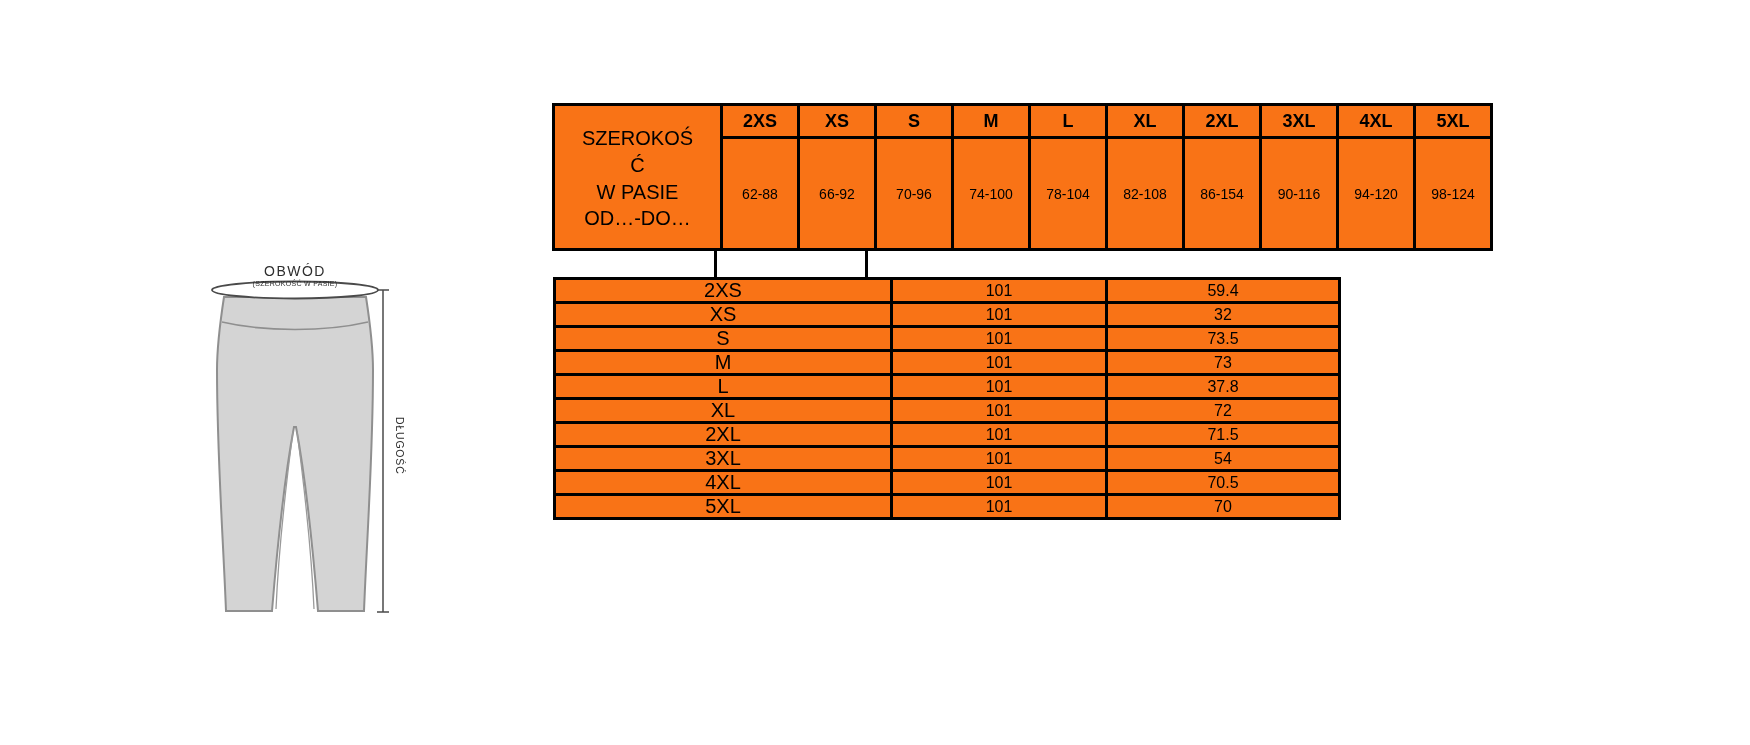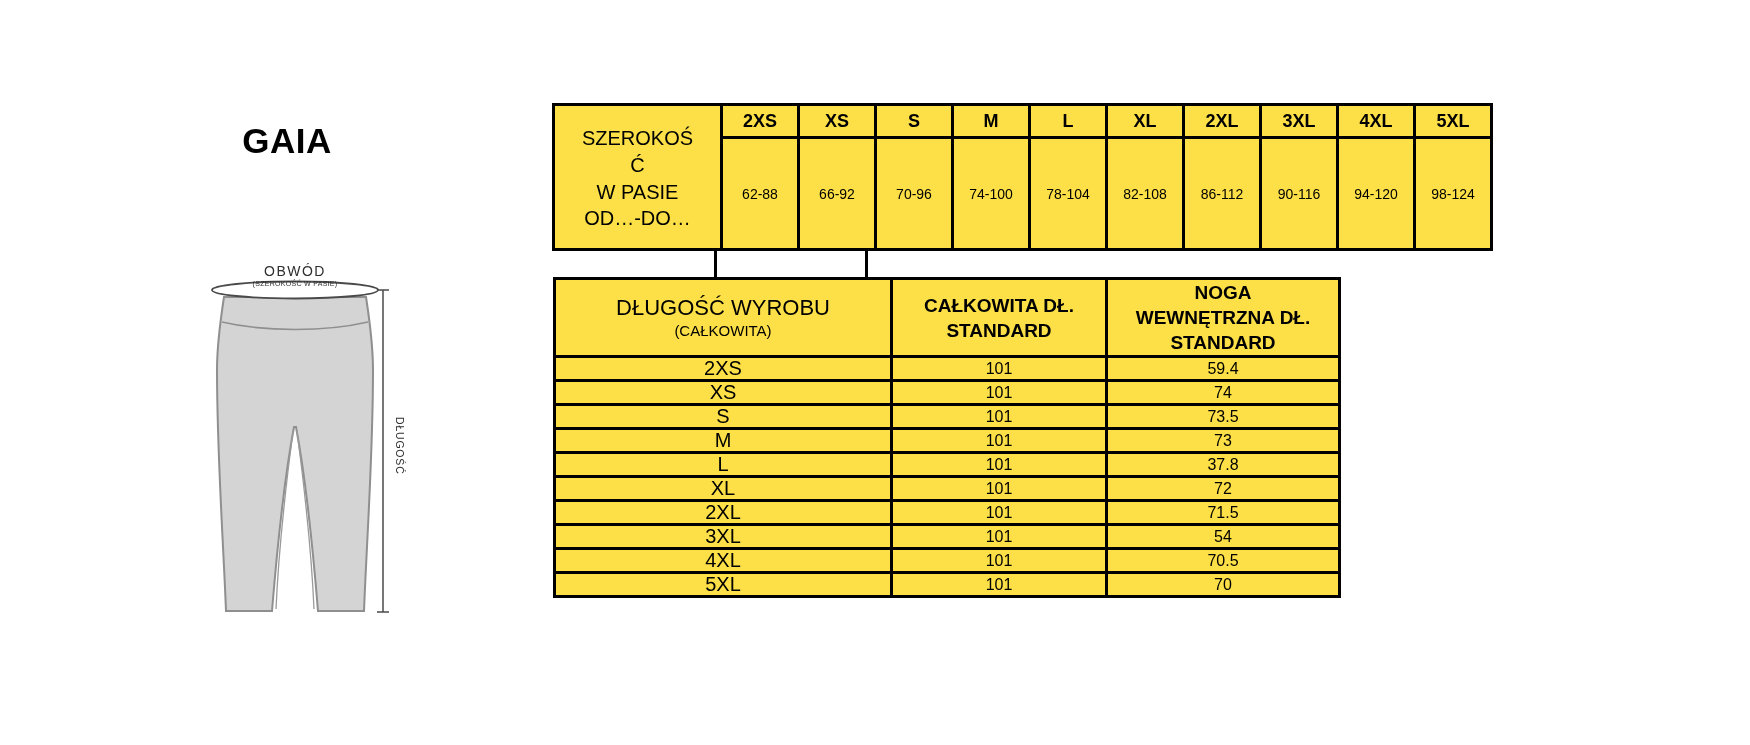--- a/index.html
+++ b/index.html
@@ -8,21 +8,21 @@
     font-family:"Liberation Sans", sans-serif;color:#000;overflow:hidden;
   }
   
   .title{
     position:absolute;left:87px;top:118px;width:400px;text-align:center;
     font-size:35px;font-weight:bold;line-height:1.33;letter-spacing:.5px;
   }
   
   .diagram{position:absolute;left:180px;top:255px;width:230px;height:380px;}
   
-  table{border-collapse:collapse;position:absolute;table-layout:fixed;background:#fde047;}
+  table{border-collapse:collapse;position:absolute;table-layout:fixed;background:#f97316;}
   td{border:3px solid #000;text-align:center;vertical-align:middle;padding:0;overflow:hidden;}
   .size-table{left:552px;top:103px;}
   .st-headcell{font-size:20px;line-height:27px;}
   .st-headcell .small{font-size:20px;line-height:24px;}
   .st-size{height:30px;font-weight:bold;font-size:18px;}
   .st-val{height:109px;font-size:14px;}
   .len-table{left:553px;top:277px;}
   .lt-h{height:78px;}
   .lt-h1{font-size:22px;line-height:26px;}
   .lt-h1 .small{font-size:15px;line-height:20px;}
@@ -32,21 +32,20 @@
   .lt-val{font-size:16px;line-height:21px;}
   
   .conn{position:absolute;top:249px;width:3px;height:28px;background:#000;}
   .conn-a{left:714px;}
   .conn-b{left:865px;}
 </style>
 </head>
 <body>
 
 <div class="title">
-  <div>GAIA</div>
 </div>
 
 <div class="diagram">
   <svg width="230" height="380" viewBox="0 0 230 380">
 
     <path d="M44,42
          C40,68 37,93 37,115
          C37,200 43,280 46,356
          L92,356
          C97,295 105,220 114,172
@@ -106,62 +105,47 @@
     <td class="st-size">4XL</td>
     <td class="st-size">5XL</td>
   </tr>
   <tr>
     <td class="st-val">62-88</td>
     <td class="st-val">66-92</td>
     <td class="st-val">70-96</td>
     <td class="st-val">74-100</td>
     <td class="st-val">78-104</td>
     <td class="st-val">82-108</td>
-    <td class="st-val">86-112</td>
+    <td class="st-val">86-154</td>
     <td class="st-val">90-116</td>
     <td class="st-val">94-120</td>
     <td class="st-val">98-124</td>
   </tr>
 </tbody>
   </table>
 
 <div class="conn conn-a"></div>
 <div class="conn conn-b"></div>
 
 <table class="len-table">
   <colgroup>
       <col style="width:337px">
       <col style="width:215px">
       <col style="width:233px">
     </colgroup>
   <tbody>
-      <tr class="lt-h">
-    <td class="lt-h1">
-      <div>DŁUGOŚĆ WYROBU</div>
-      <div class="small">(CAŁKOWITA)</div>
-    </td>
-    <td class="lt-hb">
-      <div>CAŁKOWITA DŁ.</div>
-      <div>STANDARD</div>
-    </td>
-    <td class="lt-hb">
-      <div>NOGA</div>
-      <div>WEWNĘTRZNA DŁ.</div>
-      <div>STANDARD</div>
-    </td>
-  </tr>
   <tr class="lt-row">
     <td class="lt-size">2XS</td>
     <td class="lt-val">101</td>
     <td class="lt-val">59.4</td>
   </tr>
   <tr class="lt-row">
     <td class="lt-size">XS</td>
     <td class="lt-val">101</td>
-    <td class="lt-val">74</td>
+    <td class="lt-val">32</td>
   </tr>
   <tr class="lt-row">
     <td class="lt-size">S</td>
     <td class="lt-val">101</td>
     <td class="lt-val">73.5</td>
   </tr>
   <tr class="lt-row">
     <td class="lt-size">M</td>
     <td class="lt-val">101</td>
     <td class="lt-val">73</td>

